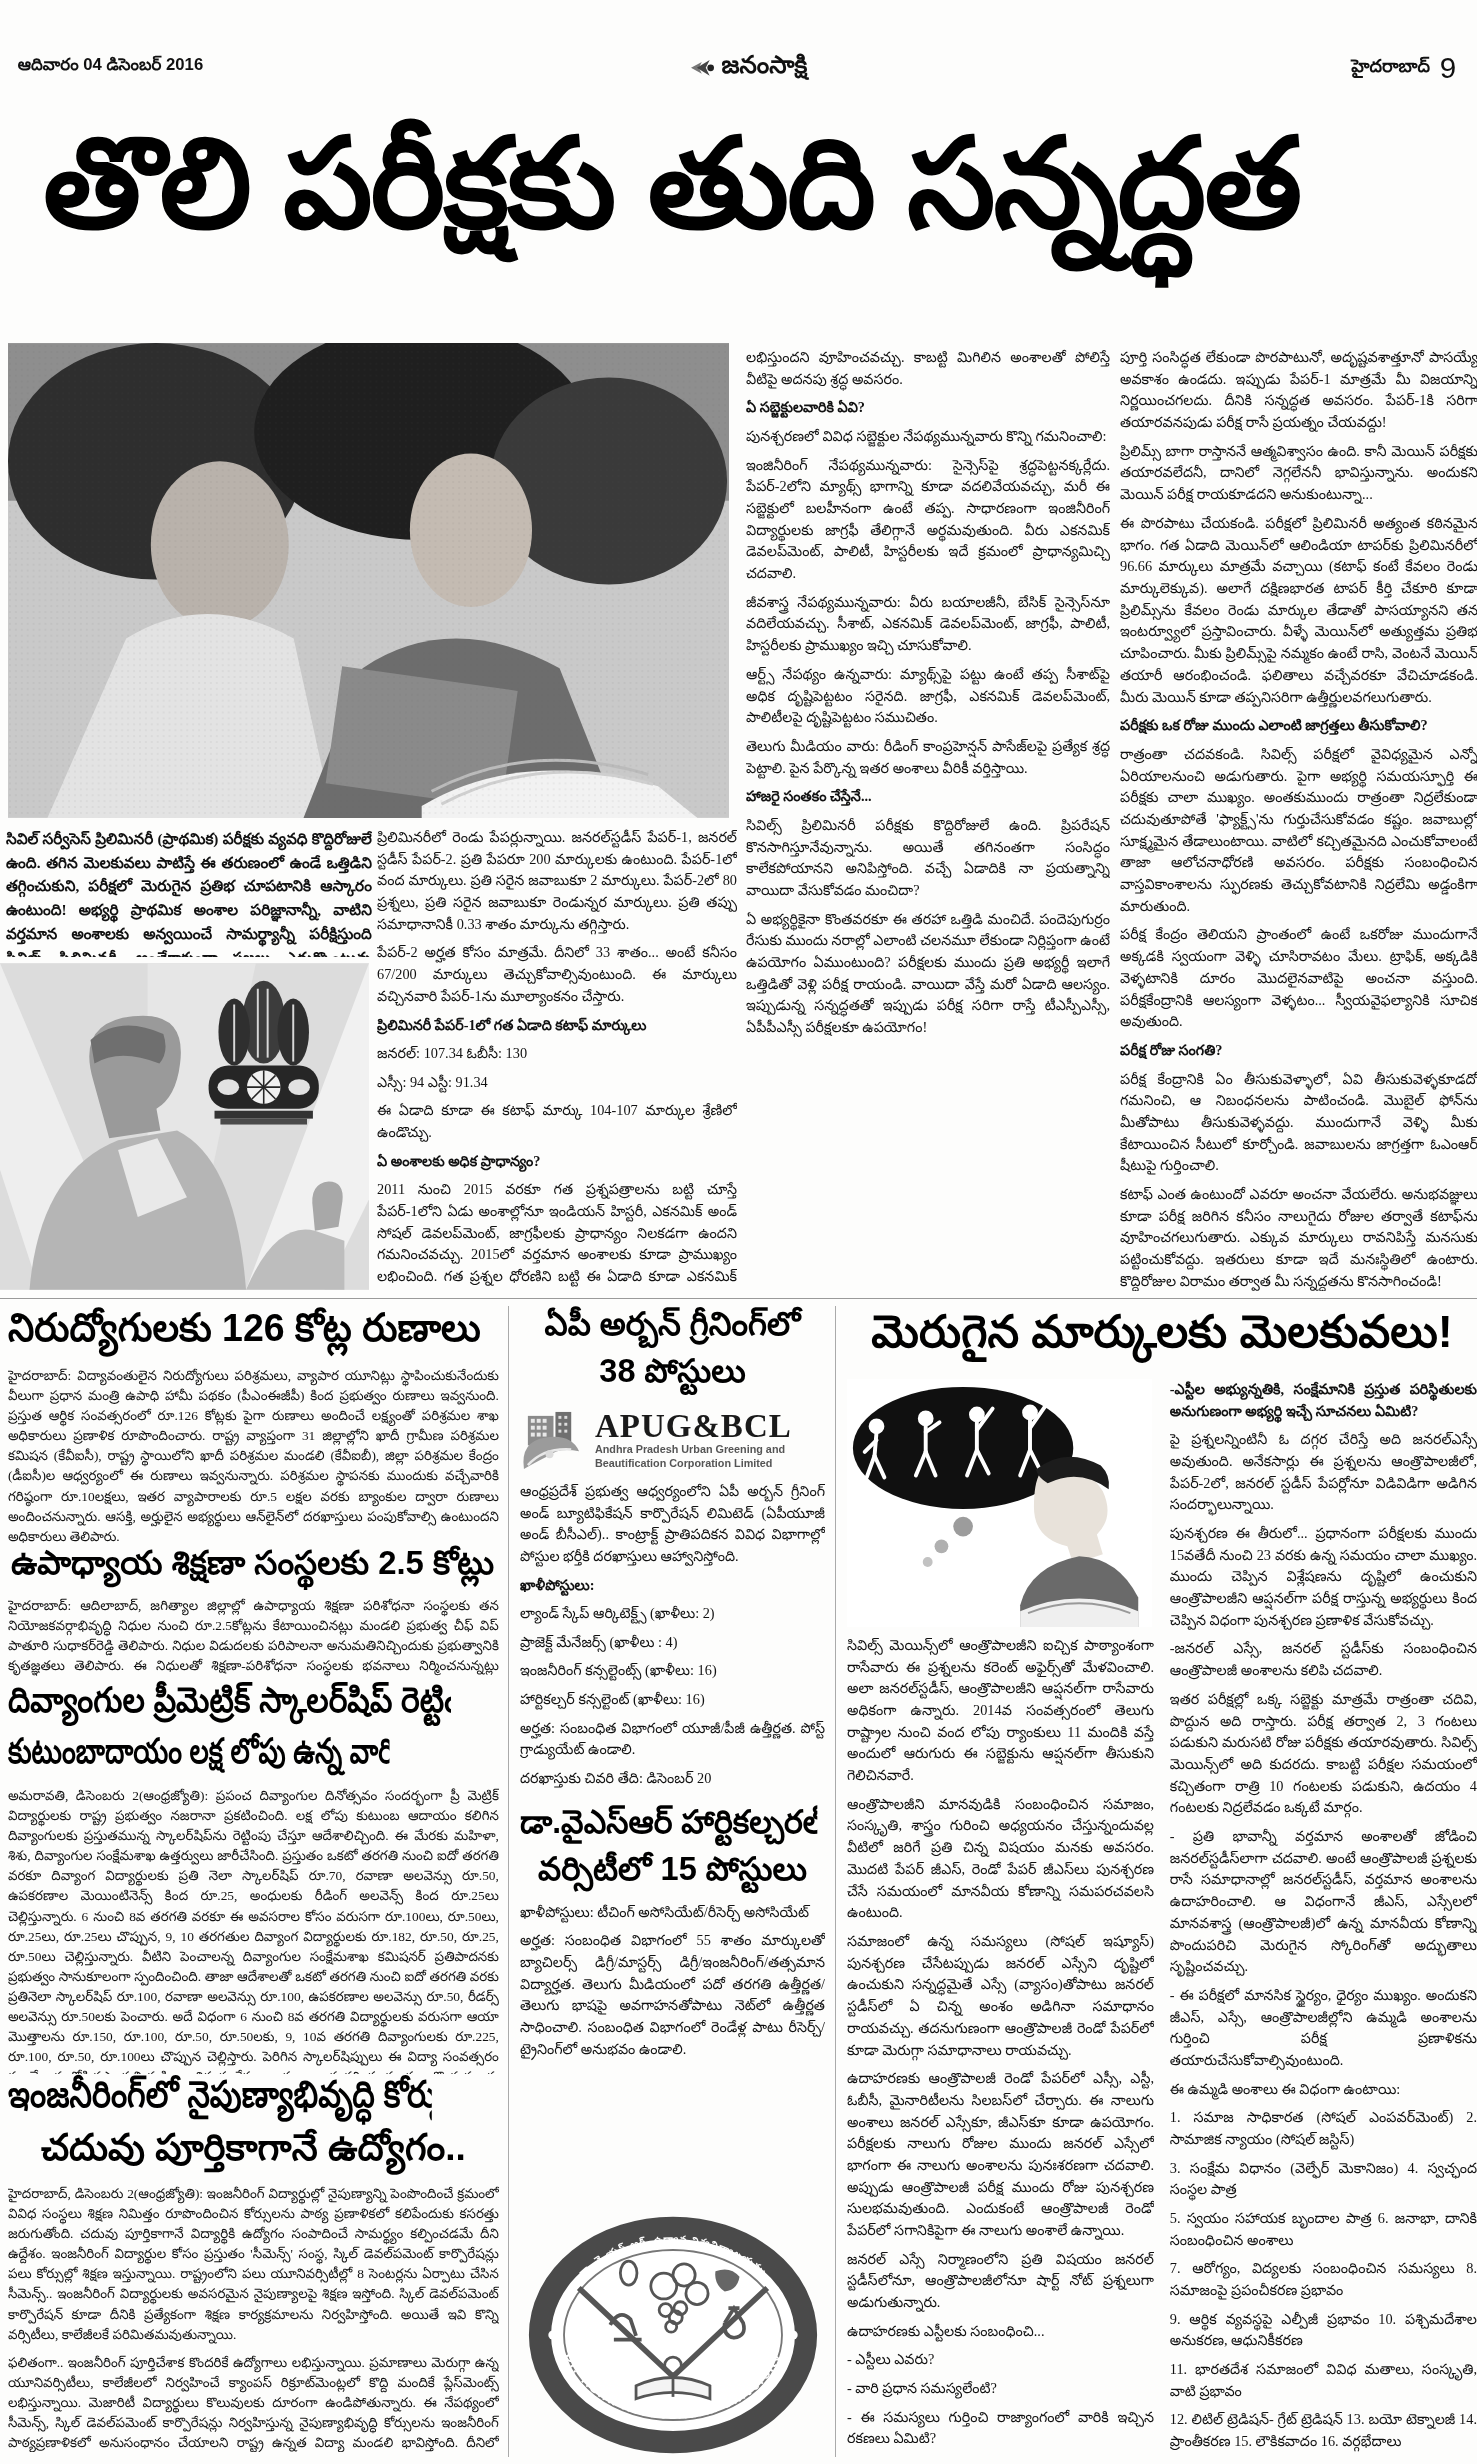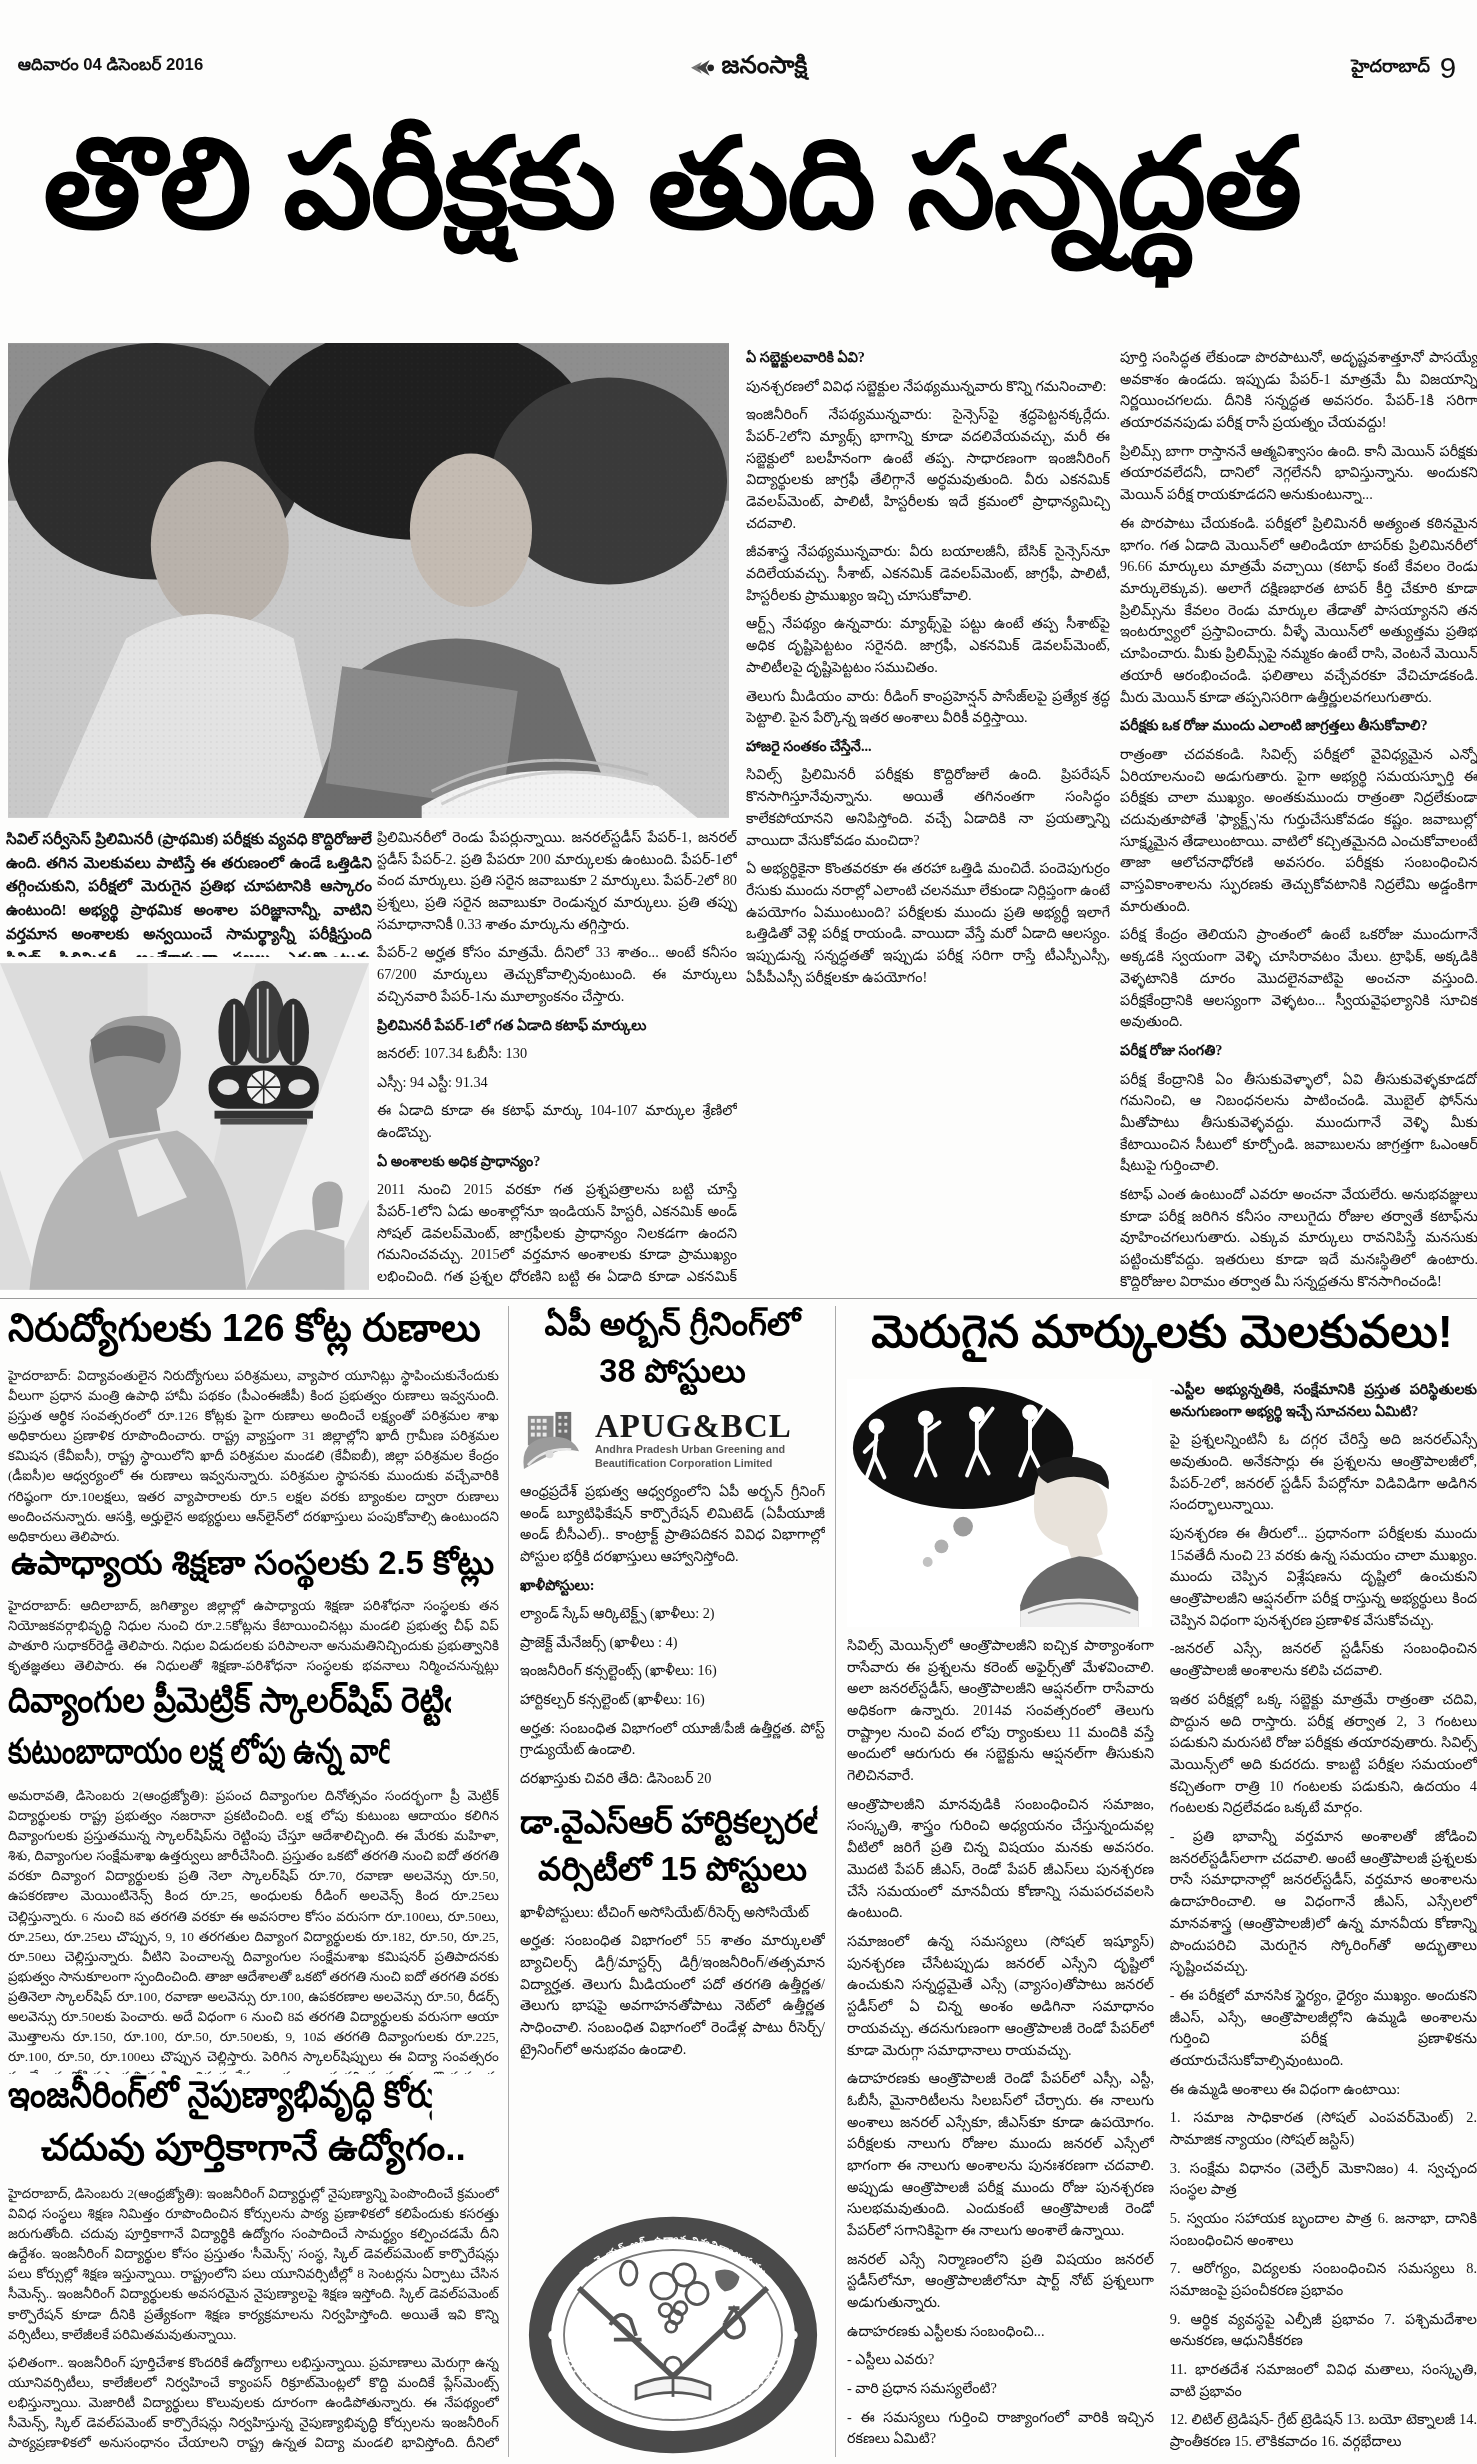--- a/index.html
+++ b/index.html
@@ -75,20 +75,21 @@
       <defs>
         <pattern id="grain" width="6" height="6" patternUnits="userSpaceOnUse">
           <rect width="6" height="6" fill="none"></rect>
             <circle cx="2" cy="3" r="0.7" fill="#555"></circle>
         </pattern>
       </defs>
     </svg>
   </figure>
 
   <div class="abs col" style="left:746px;top:347px;width:364px;height:944px;">
+      <p>లభిస్తుందని వూహించవచ్చు. కాబట్టి మిగిలిన అంశాలతో పోలిస్తే వీటిపై అదనపు శ్రద్ధ అవసరం.</p>
       <p class="bold">ఏ సబ్జెక్టులవారికి ఏవి?</p>
       <p>పునశ్చరణలో వివిధ సబ్జెక్టుల నేపథ్యమున్నవారు కొన్ని గమనించాలి:</p>
       <p>ఇంజినీరింగ్ నేపథ్యమున్నవారు: సైన్సెస్‌పై శ్రద్ధపెట్టనక్కర్లేదు. పేపర్-2లోని మ్యాథ్స్ భాగాన్ని కూడా వదలివేయవచ్చు, మరీ ఈ సబ్జెక్టులో బలహీనంగా ఉంటే తప్ప. సాధారణంగా ఇంజినీరింగ్ విద్యార్థులకు జాగ్రఫీ తేలిగ్గానే అర్థమవుతుంది. వీరు ఎకనమిక్ డెవలప్‌మెంట్, పాలిటీ, హిస్టరీలకు ఇదే క్రమంలో ప్రాధాన్యమిచ్చి చదవాలి.</p>
       <p>జీవశాస్త్ర నేపథ్యమున్నవారు: వీరు బయాలజీనీ, బేసిక్ సైన్సెస్‌నూ వదిలేయవచ్చు. సీశాట్, ఎకనమిక్ డెవలప్‌మెంట్, జాగ్రఫీ, పాలిటీ, హిస్టరీలకు ప్రాముఖ్యం ఇచ్చి చూసుకోవాలి.</p>
       <p>ఆర్ట్స్ నేపథ్యం ఉన్నవారు: మ్యాథ్స్‌పై పట్టు ఉంటే తప్ప సీశాట్‌పై అధిక దృష్టిపెట్టటం సరైనది. జాగ్రఫీ, ఎకనమిక్ డెవలప్‌మెంట్, పాలిటీలపై దృష్టిపెట్టటం సముచితం.</p>
       <p>తెలుగు మీడియం వారు: రీడింగ్ కాంప్రహెన్షన్ పాసేజ్‌లపై ప్రత్యేక శ్రద్ధ పెట్టాలి. పైన పేర్కొన్న ఇతర అంశాలు వీరికీ వర్తిస్తాయి.</p>
       <p class="bold">హాజరై సంతకం చేస్తేనే...</p>
       <p>సివిల్స్ ప్రిలిమినరీ పరీక్షకు కొద్దిరోజులే ఉంది. ప్రిపరేషన్ కొనసాగిస్తూనేవున్నాను. అయితే తగినంతగా సంసిద్ధం కాలేకపోయానని అనిపిస్తోంది. వచ్చే ఏడాదికి నా ప్రయత్నాన్ని వాయిదా వేసుకోవడం మంచిదా?</p>
       <p>ఏ అభ్యర్థికైనా కొంతవరకూ ఈ తరహా ఒత్తిడి మంచిదే. పందెపుగుర్రం రేసుకు ముందు నరాల్లో ఎలాంటి చలనమూ లేకుండా నిర్లిప్తంగా ఉంటే ఉపయోగం ఏముంటుంది? పరీక్షలకు ముందు ప్రతి అభ్యర్థీ ఇలాగే ఒత్తిడితో వెళ్లి పరీక్ష రాయండి. వాయిదా వేస్తే మరో ఏడాది ఆలస్యం. ఇప్పుడున్న సన్నద్ధతతో ఇప్పుడు పరీక్ష సరిగా రాస్తే టీఎస్పీఎస్సీ, ఏపీపీఎస్సీ పరీక్షలకూ ఉపయోగం!</p>
     </div>
@@ -339,21 +340,21 @@
           <p>పునశ్చరణ ఈ తీరులో... ప్రధానంగా పరీక్షలకు ముందు 15వతేదీ నుంచి 23 వరకు ఉన్న సమయం చాలా ముఖ్యం. ముందు చెప్పిన విశ్లేషణను దృష్టిలో ఉంచుకుని ఆంత్రొపాలజీని ఆప్షనల్‌గా పరీక్ష రాస్తున్న అభ్యర్థులు కింద చెప్పిన విధంగా పునశ్చరణ ప్రణాళిక వేసుకోవచ్చు.</p>
           <p>-జనరల్ ఎస్సే, జనరల్ స్టడీస్‌కు సంబంధించిన ఆంత్రొపాలజీ అంశాలను కలిపి చదవాలి.</p>
           <p>ఇతర పరీక్షల్లో ఒక్క సబ్జెక్టు మాత్రమే రాత్రంతా చదివి, పొద్దున అది రాస్తారు. పరీక్ష తర్వాత 2, 3 గంటలు పడుకుని మరుసటి రోజు పరీక్షకు తయారవుతారు. సివిల్స్ మెయిన్స్‌లో అది కుదరదు. కాబట్టి పరీక్షల సమయంలో కచ్చితంగా రాత్రి 10 గంటలకు పడుకుని, ఉదయం 4 గంటలకు నిద్రలేవడం ఒక్కటే మార్గం.</p>
           <p>- ప్రతి భావాన్నీ వర్తమాన అంశాలతో జోడించి జనరల్‌స్టడీస్‌లాగా చదవాలి. అంటే ఆంత్రొపాలజీ ప్రశ్నలకు రాసే సమాధానాల్లో జనరల్‌స్టడీస్, వర్తమాన అంశాలను ఉదాహరించాలి. ఆ విధంగానే జీఎస్, ఎస్సేలలో మానవశాస్త్ర (ఆంత్రొపాలజీ)లో ఉన్న మానవీయ కోణాన్ని పొందుపరిచి మెరుగైన స్కోరింగ్‌తో అద్భుతాలు సృష్టించవచ్చు.</p>
           <p>- ఈ పరీక్షలో మానసిక స్థైర్యం, ధైర్యం ముఖ్యం. అందుకని జీఎస్, ఎస్సే, ఆంత్రొపాలజీల్లోని ఉమ్మడి అంశాలను గుర్తించి పరీక్ష ప్రణాళికను తయారుచేసుకోవాల్సివుంటుంది.</p>
           <p>ఈ ఉమ్మడి అంశాలు ఈ విధంగా ఉంటాయి:</p>
           <p>1. సమాజ సాధికారత (సోషల్ ఎంపవర్‌మెంట్)  2. సామాజిక న్యాయం (సోషల్ జస్టిస్)</p>
           <p>3. సంక్షేమ విధానం (వెల్ఫేర్ మెకానిజం)  4. స్వచ్ఛంద సంస్థల పాత్ర</p>
           <p>5. స్వయం సహాయక బృందాల పాత్ర  6. జనాభా, దానికి సంబంధించిన అంశాలు</p>
           <p>7. ఆరోగ్యం, విద్యలకు సంబంధించిన సమస్యలు  8. సమాజంపై ప్రపంచీకరణ ప్రభావం</p>
-          <p>9. ఆర్థిక వ్యవస్థపై ఎల్పీజీ ప్రభావం  7. పశ్చిమదేశాల అనుకరణ, ఆధునికీకరణ</p>
+          <p>9. ఆర్థిక వ్యవస్థపై ఎల్పీజీ ప్రభావం  10. పశ్చిమదేశాల అనుకరణ, ఆధునికీకరణ</p>
           <p>11. భారతదేశ సమాజంలో వివిధ మతాలు, సంస్కృతి, వాటి ప్రభావం</p>
           <p>12. లిటిల్ ట్రెడిషన్- గ్రేట్ ట్రెడిషన్ 13. బయో టెక్నాలజీ 14. ప్రాంతీకరణ 15. లౌకికవాదం 16. వర్గభేదాలు</p>
         </div>
     </div>
   </section>
 
 </div>
 
 
 </body></html>

